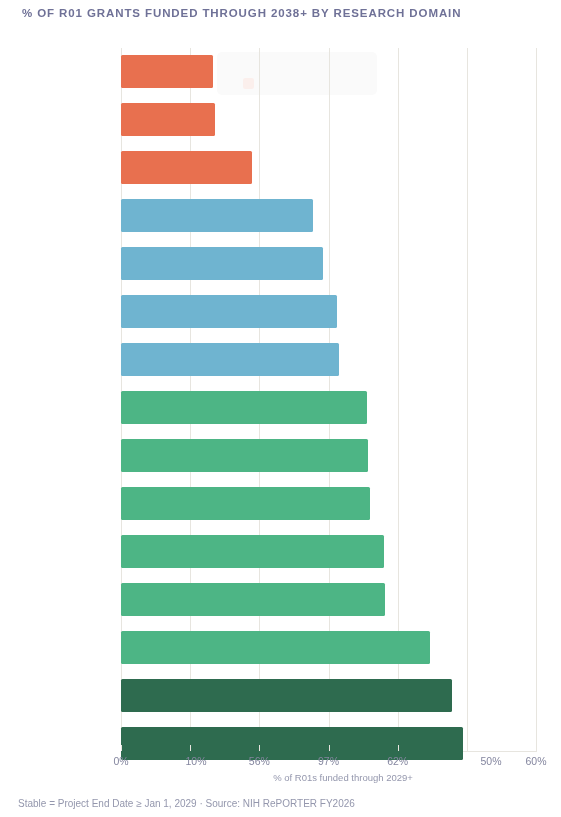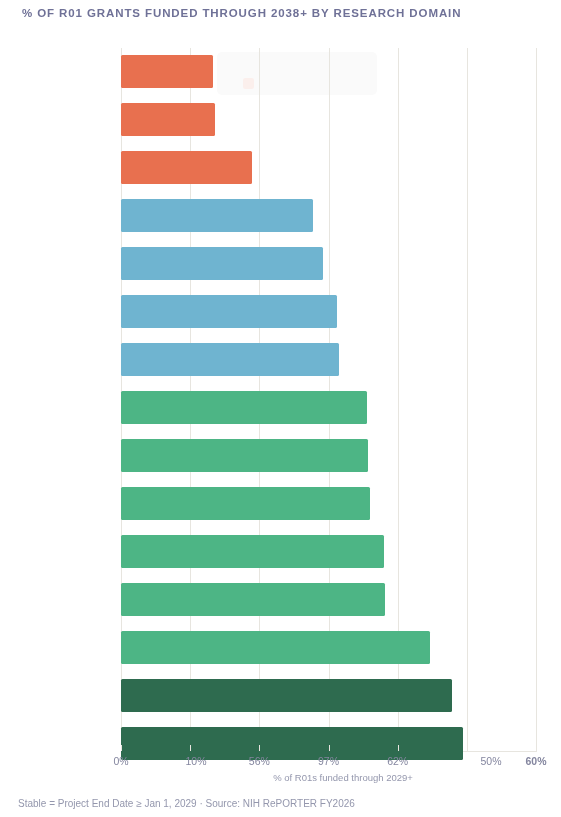--- a/index.html
+++ b/index.html
@@ -210,20 +210,20 @@
     <div class="xtick-label" style="left: 196px;">10%</div>
     <div class="xtick-mark" style="left: 259.333px;"></div>
     <div class="xtick-label" style="left: 259.333px;">56%</div>
     <div class="xtick-mark" style="left: 328.5px;"></div>
     <div class="xtick-label" style="left: 328.5px;">97%</div>
     <div class="xtick-mark" style="left: 397.667px;"></div>
     <div class="xtick-label" style="left: 397.667px;">62%</div>
     <div class="xtick-mark" style="left: 466.833px;"></div>
     <div class="xtick-label" style="left: 491px;">50%</div>
     <div class="xtick-mark" style="left: 536px;"></div>
-    <div class="xtick-label" style="left: 536px; font-weight: bold;">60%</div>
+    <div class="xtick-label" style="left: 536px;">60%</div>
   </div>
 
 <div class="xaxis-title">
   <span class="xaxis-title-inner">% of R01s funded through 2029+</span>
 </div>
 
 <div class="footnote">Stable = Project End Date ≥ Jan 1, 2029 · Source: NIH RePORTER FY2026</div>
 
 </body></html>

